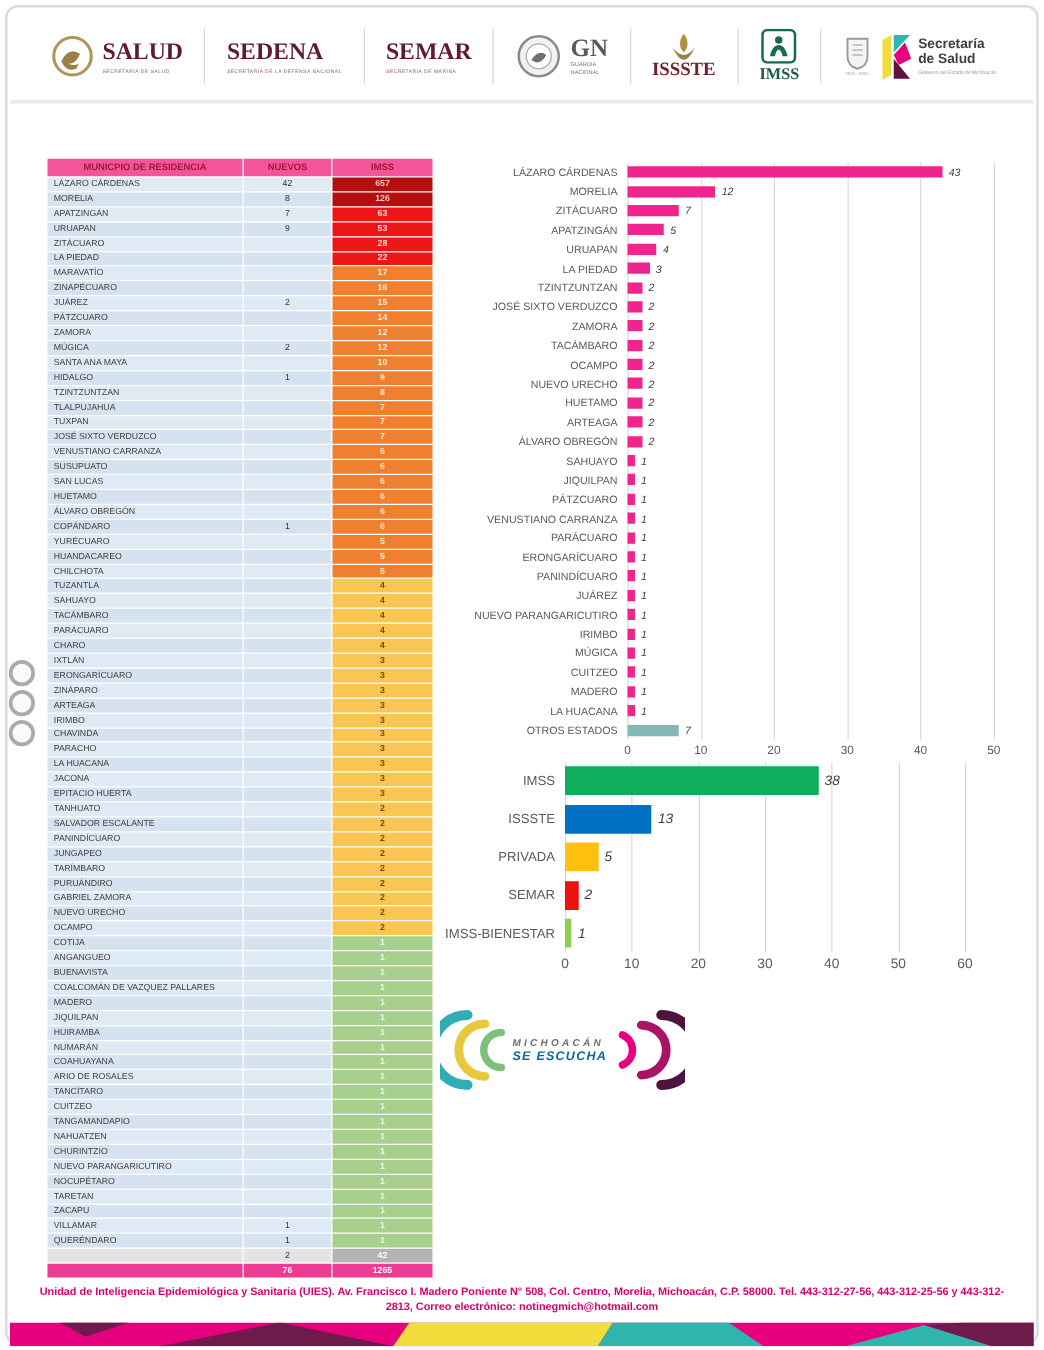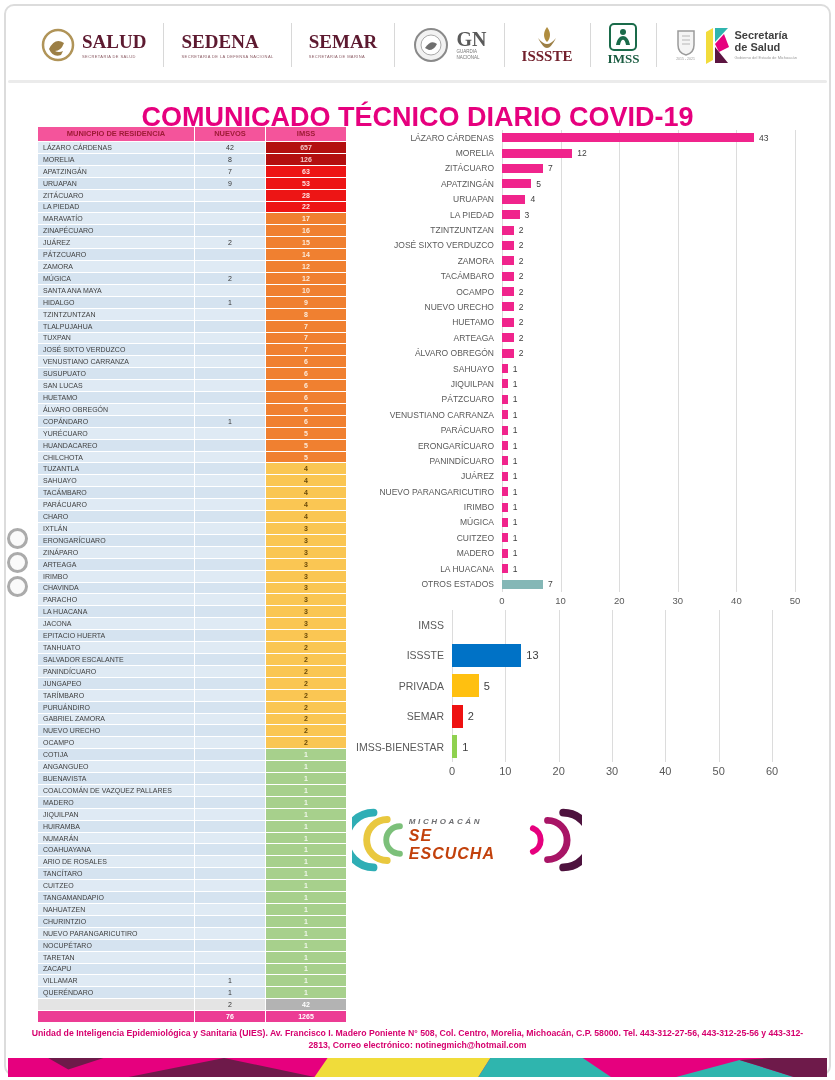--- a/index.html
+++ b/index.html
@@ -58,35 +58,35 @@
   .chart-title{margin:6px 0 16px 0;text-align:center;font-size:17px;font-weight:500;
                color:#595959;letter-spacing:.3px;}
   .plot-wrap{position:relative;}
   .gridlines{position:absolute;top:0;bottom:0;z-index:0;}
   .vline{position:absolute;top:0;bottom:0;width:1px;background:#DCDCDC;}
   .plot{position:relative;z-index:1;}
   .hrow{display:flex;align-items:center;}
   .hlabel{width:var(--lw);text-align:right;padding-right:8px;box-sizing:border-box;
           color:#595959;white-space:nowrap;overflow:hidden;}
   .htrack{display:flex;align-items:center;height:100%;position:relative;}
-  .hval{color:#404040;margin-left:5px;}
+  .hval{color:#404040;margin-left:5px;font-style:italic;}
   .haxis{position:relative;height:18px;}
   .tick{position:absolute;top:3px;transform:translateX(-50%);color:#595959;}
   .chart-sm .hlabel,.chart-sm .hval{font-size:8.5px;}
   .chart-sm .tick{font-size:9.5px;}
   .chart-lg .hlabel{font-size:10.5px;}
   .chart-lg .hval{font-size:11px;}
   .chart-lg .tick{font-size:11px;}
   .chart-lg .chart-title{margin-top:32px;}
 
   
   .se-escucha{margin-top:24px;display:flex;align-items:center;gap:6px;width:230px;font-style:italic;}
   .se-text{display:flex;flex-direction:column;align-items:flex-start;}
   .se-line1{font-size:8px;letter-spacing:2.6px;color:#6d6e71;font-weight:bold;}
-  .se-line2{font-size:16px;letter-spacing:1px;color:#c2410c;font-weight:bold;margin-top:1px;}
+  .se-line2{font-size:10px;letter-spacing:1px;color:#0369a1;font-weight:bold;margin-top:1px;}
 
   
   .footer{position:absolute;top:1027px;left:25px;right:25px;text-align:center;
           color:#D6006E;font-size:8.7px;font-weight:bold;line-height:1.4;}
   .deco-band{position:absolute;left:8px;right:8px;bottom:3px;height:19px;}
   .deco-band svg{display:block;width:100%;height:100%;}
 </style>
 </head>
 <body>
 
@@ -173,21 +173,20 @@
         <polygon points="12,22 25,38 12,38" fill="#5C1441"></polygon>
       </svg>
       <div class="stack">
         <div class="mich-title" style="width:58px">Secretaría de Salud</div>
         <div class="mich-sub">Gobierno del Estado de Michoacán</div>
       </div>
     </div>
   </header>
   <div class="header-rule"></div>
 
-  <h1 class="main-title">COMUNICADO TÉCNICO DIARIO COVID-19</h1>
 
   <div class="muni-table" id="muni-table">
     <div class="t-row t-head">
       <div>MUNICPIO DE RESIDENCIA</div>
       <div>NUEVOS</div>
       <div>IMSS</div>
     </div>
   <div class="t-row ">
        <div class="c-muni">LÁZARO CÁRDENAS</div>
        <div class="c-nuevos">42</div>
@@ -808,20 +807,24 @@
             <div class="vline" style="left:16.666666666666664%"></div>
             <div class="vline" style="left:33.33333333333333%"></div>
             <div class="vline" style="left:50%"></div>
             <div class="vline" style="left:66.66666666666666%"></div>
             <div class="vline" style="left:83.33333333333334%"></div>
             <div class="vline" style="left:100%"></div>
           </div>
         <div class="plot">
             <div class="hrow" style="height:30.5px">
          <div class="hlabel">IMSS</div>
+         <div class="htrack" style="width:320px">
+           <div class="hbar" style="width:202.66666666666666px;height:23px;background:#0FAE5C"></div>
+           <span class="hval">38</span>
+         </div>
        </div>
             <div class="hrow" style="height:30.5px">
          <div class="hlabel">ISSSTE</div>
          <div class="htrack" style="width:320px">
            <div class="hbar" style="width:69.33333333333334px;height:23px;background:#0072C6"></div>
            <span class="hval">13</span>
          </div>
        </div>
             <div class="hrow" style="height:30.5px">
          <div class="hlabel">PRIVADA</div>

